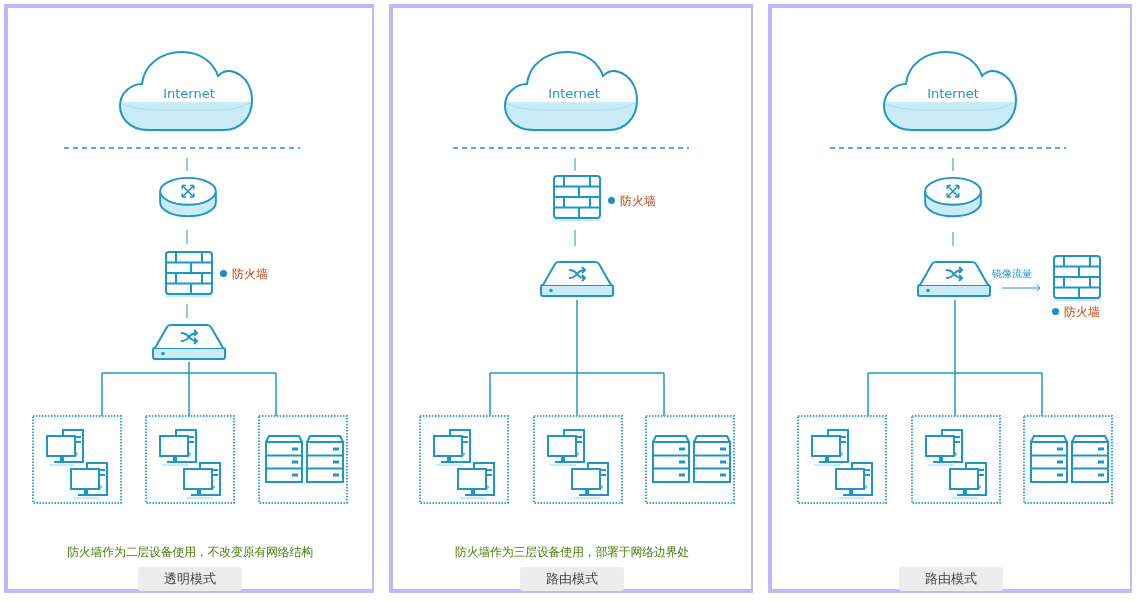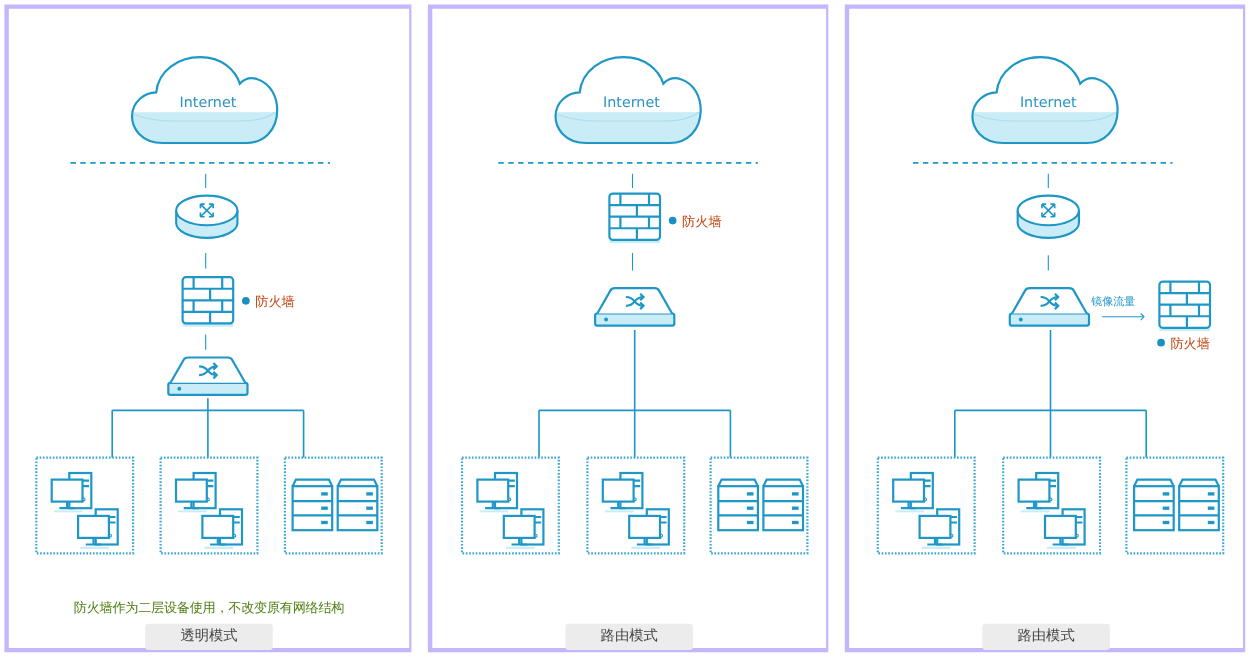--- a/index.html
+++ b/index.html
@@ -1,20 +1,20 @@
 <!DOCTYPE html>
 <html><head>
 <meta charset="utf-8">
 <style>
   html,body{margin:0;padding:0;background:#fff;}
   body{width:1140px;height:601px;position:relative;overflow:hidden;font-family:"DejaVu Sans","Liberation Sans",sans-serif;}
   .panel{position:absolute;top:4px;height:589px;border:4px solid #c4b5fd;border-right-width:2px;box-sizing:border-box;background:#fff;}
   .panel svg{position:absolute;left:0;top:0;}
   .desc{position:absolute;left:0;right:0;top:536px;text-align:center;font-size:12px;color:#4d7c0f;letter-spacing:-0.3px;}
-  .mode-btn{position:absolute;top:559px;height:24px;line-height:24px;width:116px;text-align:center;background:#ececec;border-radius:3px;font-size:13px;color:#444;left:50%;transform:translateX(-50%);}
+  .mode-btn{position:absolute;top:559px;height:24px;line-height:24px;width:104px;text-align:center;background:#ececec;border-radius:3px;font-size:13px;color:#444;left:50%;transform:translateX(-50%);}
   .lbl{position:absolute;font-size:12px;color:#c2410c;white-space:nowrap;}
   .lbl .dot{display:inline-block;width:7px;height:7px;border-radius:50%;background:#1a8fc1;margin-right:5px;vertical-align:1px;}
   .small-lbl{position:absolute;font-size:10px;color:#2398c9;white-space:nowrap;}
   .inet{position:absolute;font-size:13px;color:#2a93c2;width:100px;text-align:center;}
 </style>
 </head>
 <body>
 
 <svg width="0" height="0" style="position:absolute">
   <defs>
@@ -136,20 +136,21 @@
     </g>
     <use href="#pc" x="39" y="420" width="42" height="38"></use>
     <use href="#pc" x="63" y="453" width="42" height="38"></use>
     <use href="#pc" x="153" y="420" width="42" height="38"></use>
     <use href="#pc" x="177" y="453" width="42" height="38"></use>
     <use href="#server" x="258" y="426" width="40" height="50"></use>
     <use href="#server" x="299" y="426" width="40" height="50"></use>
   </svg>
   <div class="inet" style="left:131px;top:78px;">Internet</div>
   <div class="lbl" style="left:215px;top:185px;"><span class="dot"></span><span>防火墙</span></div>
+  <div class="desc">防火墙作为三层设备使用，部署于网络边界处</div>
   <div class="mode-btn">路由模式</div>
 </div>
 
 <div class="panel" style="left:768px;width:364px;">
   <svg width="360" height="530">
     <use href="#cloud" x="110" y="34" width="140" height="94"></use>
     <line x1="58" y1="140" x2="294" y2="140" stroke="#1e97c7" stroke-width="1.5" stroke-dasharray="5,4"></line>
     <line x1="181" y1="150" x2="181" y2="163" stroke="#1e97c7" stroke-width="1"></line>
     <use href="#router" x="151" y="166" width="60" height="48"></use>
     <line x1="181" y1="224" x2="181" y2="238" stroke="#1e97c7" stroke-width="1"></line>

